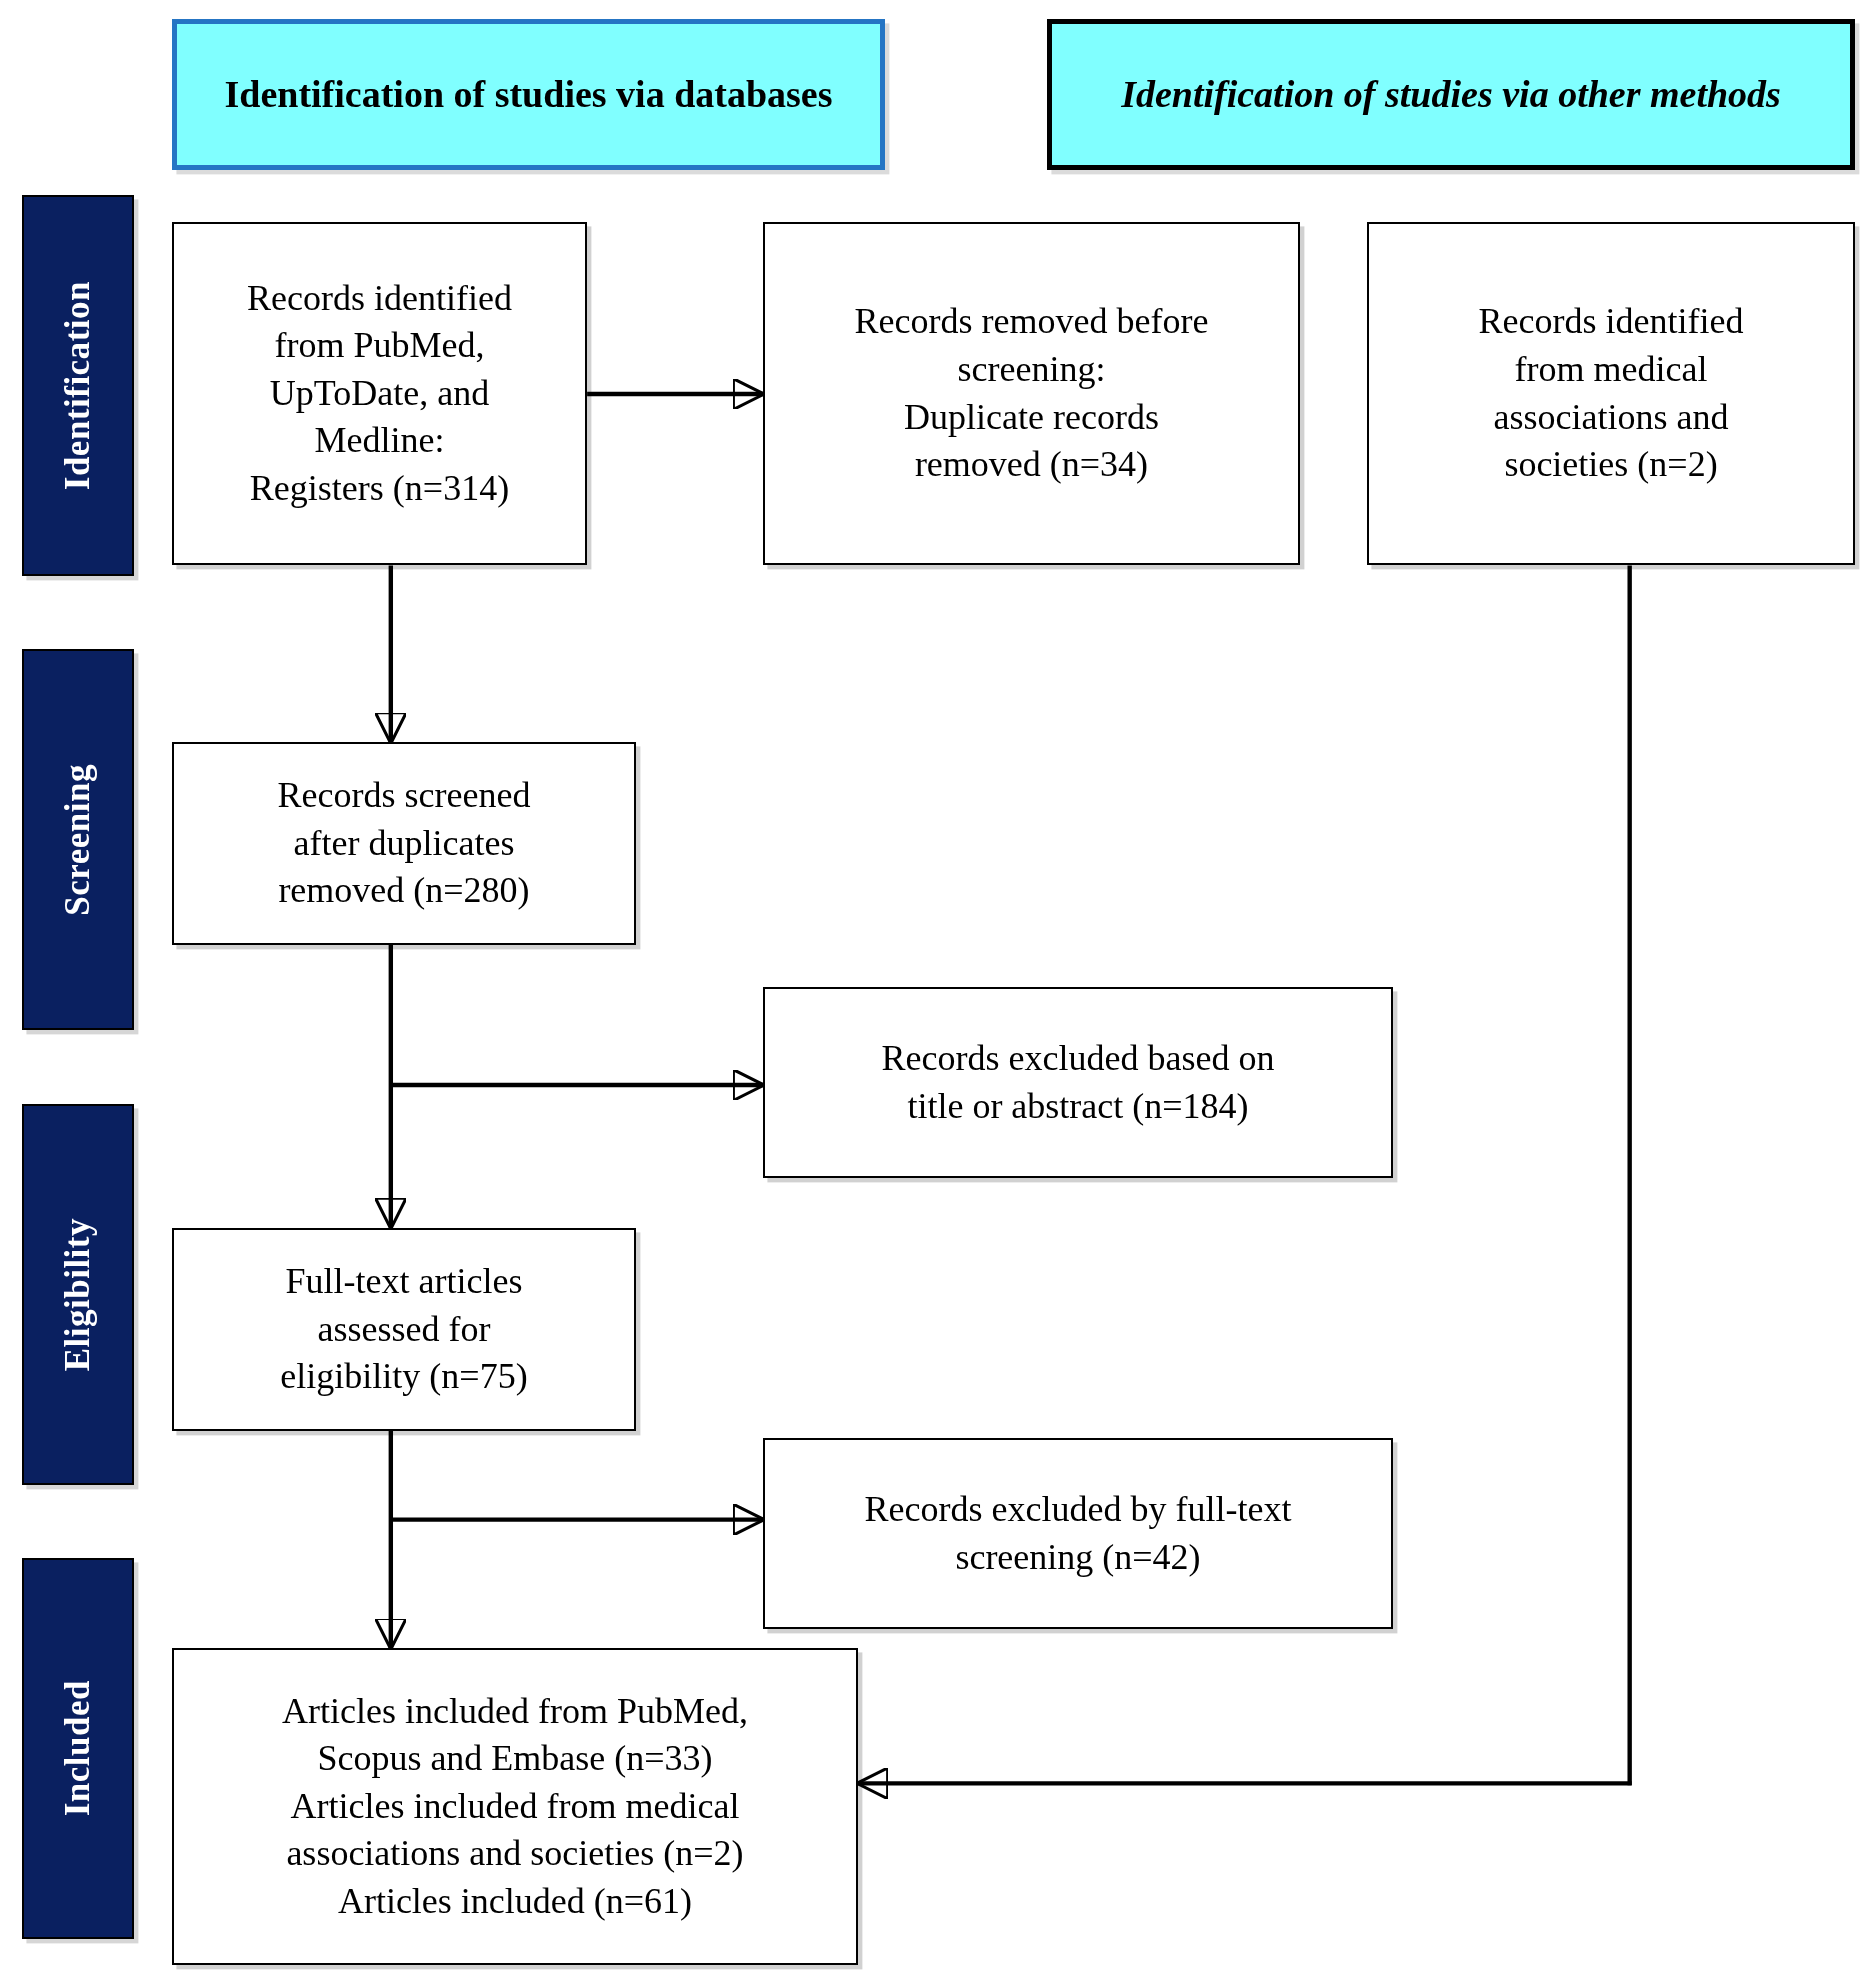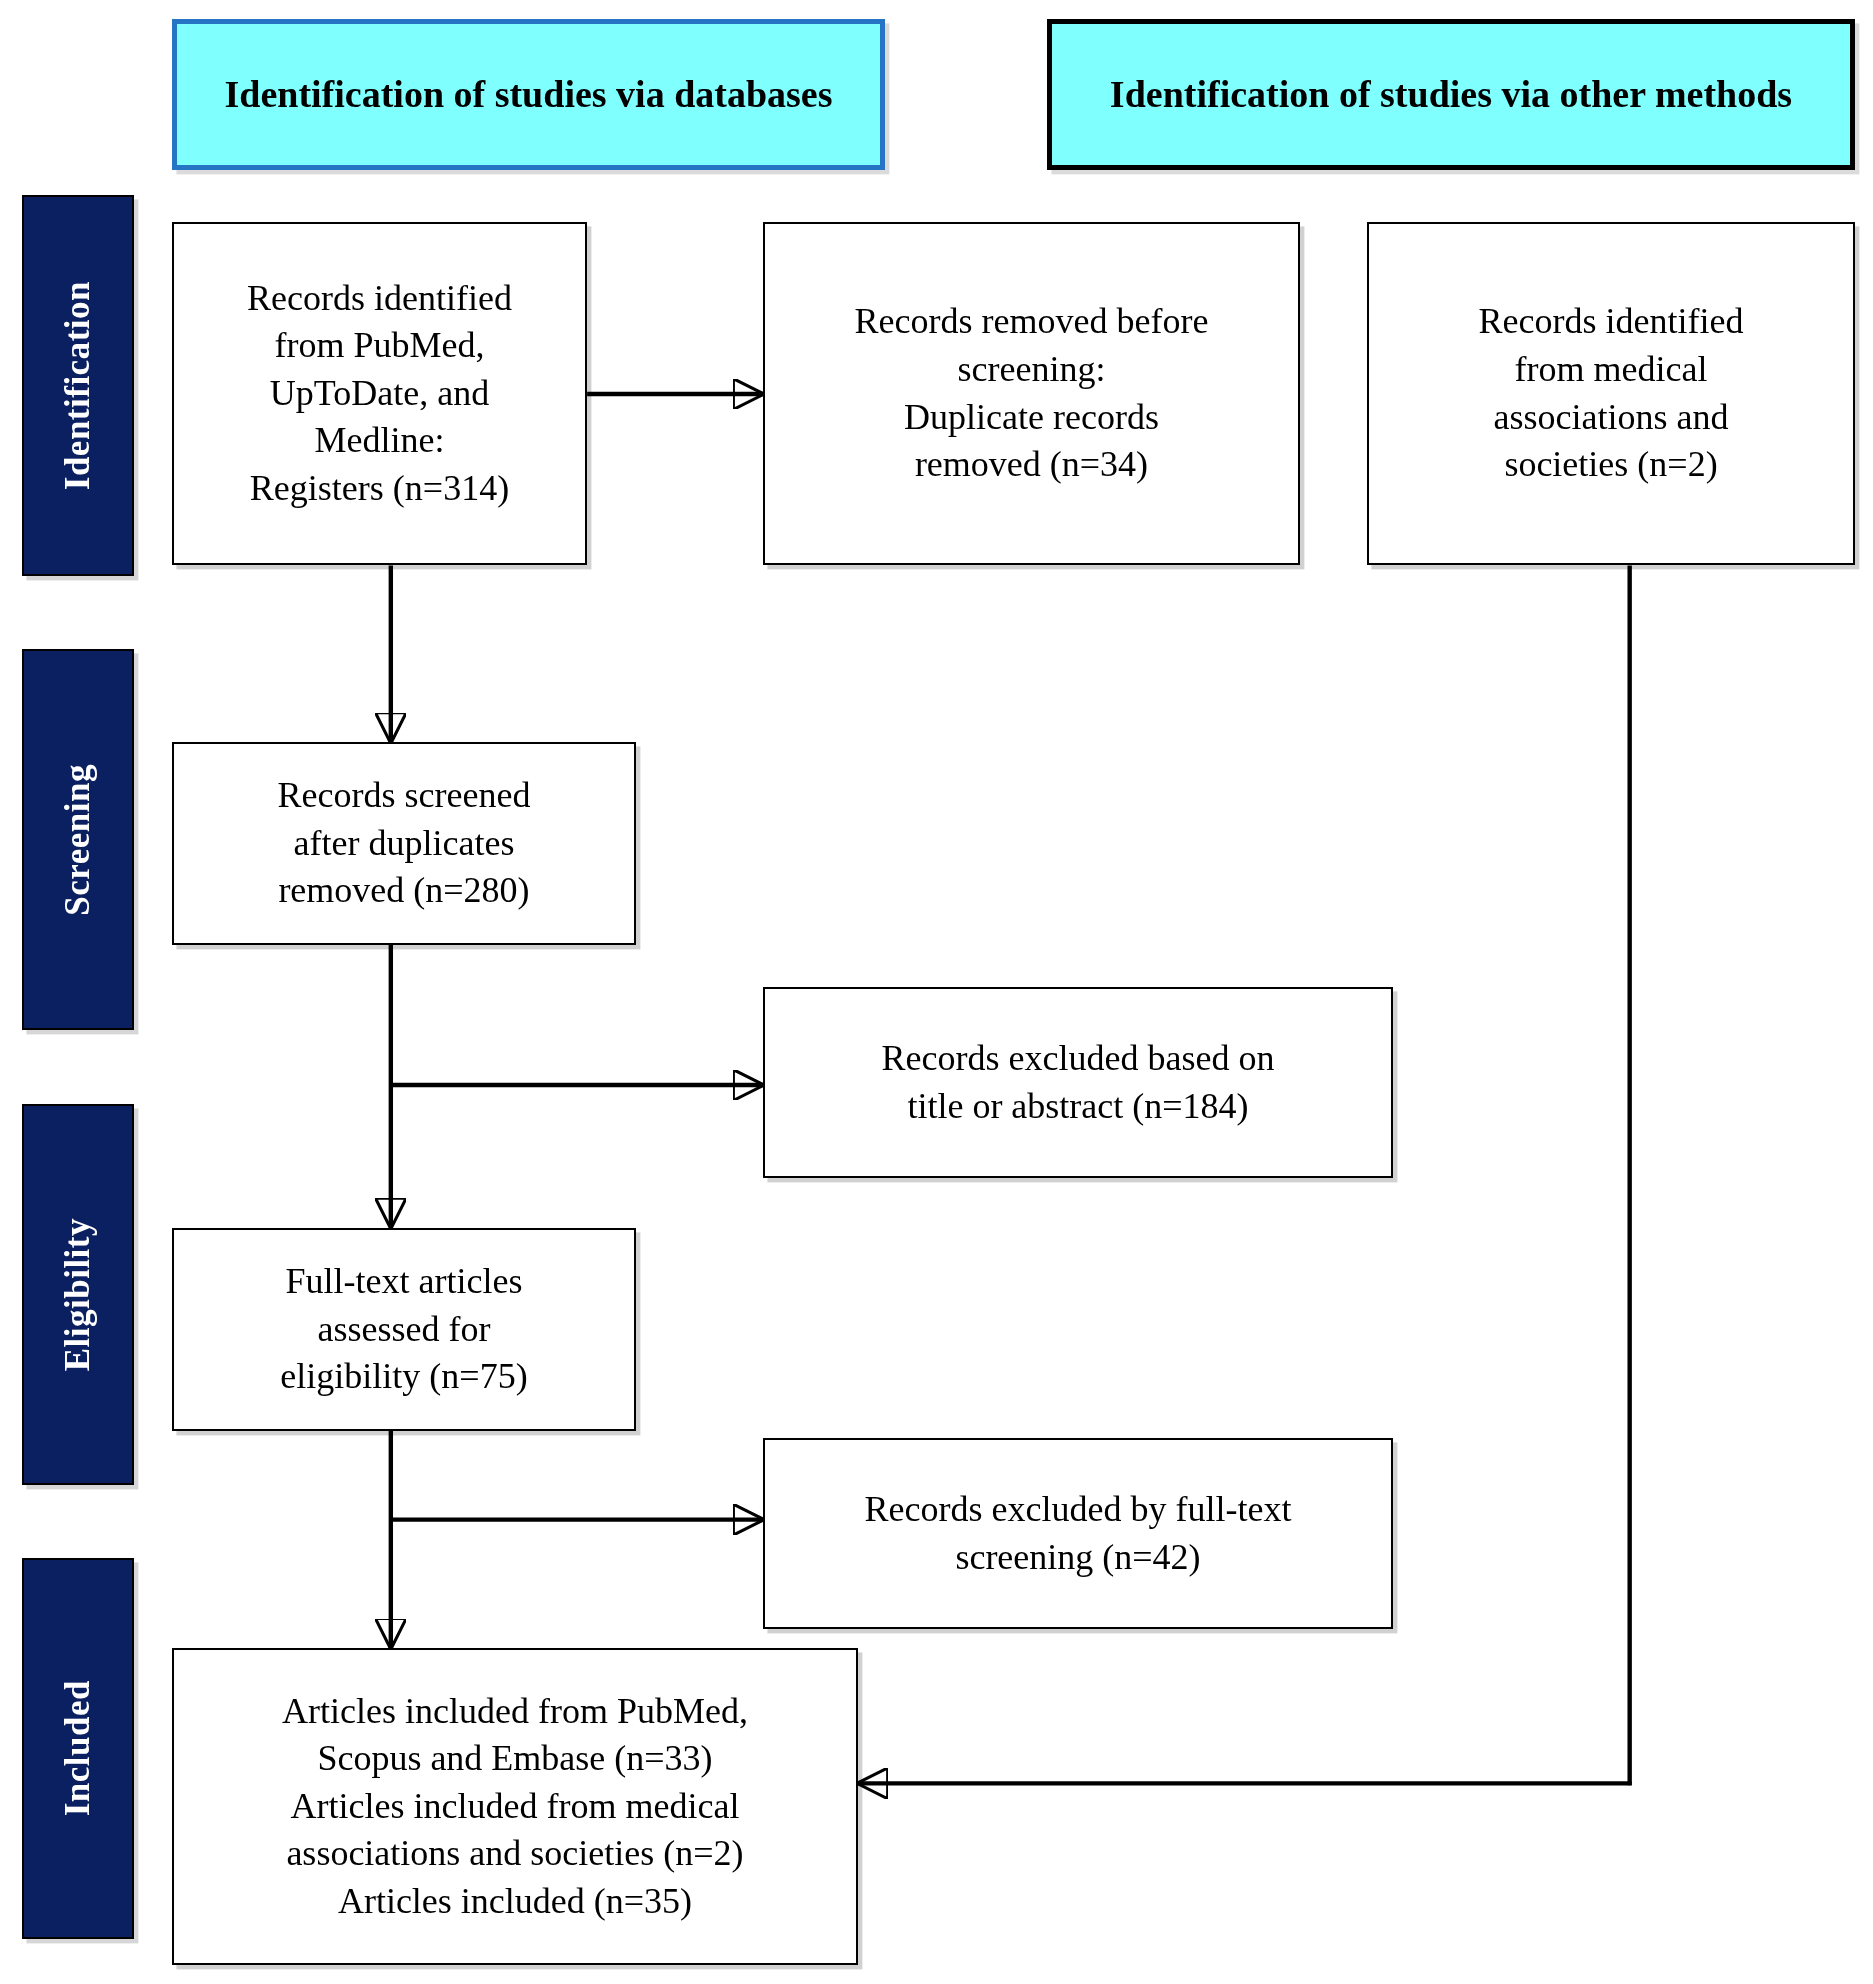--- a/index.html
+++ b/index.html
@@ -43,21 +43,21 @@
     text-align:center;
     background:#80FFFF;
     box-shadow:4.4px 4.4px 0 rgba(0,0,0,0.14);
   }
   .header-box .txt{
     display:block;width:100%;padding:0 19.5px;
     font-weight:bold;font-size:38px;line-height:1.34;color:#000;
     white-space:pre-line;
   }
   .header-db{border:5.4px solid #2575C4;}
-  .header-other{border:5.4px solid #000000;}
+  .header-other{border:5.4px solid #000000;font-style:italic;}
 
   
   .stage-label{
     position:absolute;
     box-sizing:border-box;
     background:#0A2060;
     border:2.4px solid #000;
     box-shadow:4.4px 4.4px 0 rgba(0,0,0,0.16);
     display:flex;align-items:center;justify-content:center;
   }
@@ -181,17 +181,17 @@
   <div class="box" style="left:763px; top:1422px; width:630px; height:191px;margin-top:16px;">
     <span class="txt">Records excluded by full-text
 screening (n=42)</span>
   </div>
 
   <div class="box" style="left:172px; top:1648px; width:686px; height:317px;">
     <span class="txt">Articles included from PubMed,
 Scopus and Embase (n=33)
 Articles included from medical
 associations and societies (n=2)
-Articles included (n=35)</span>
+Articles included (n=61)</span>
   </div>
 
 </div>
 
 
 </body></html>

